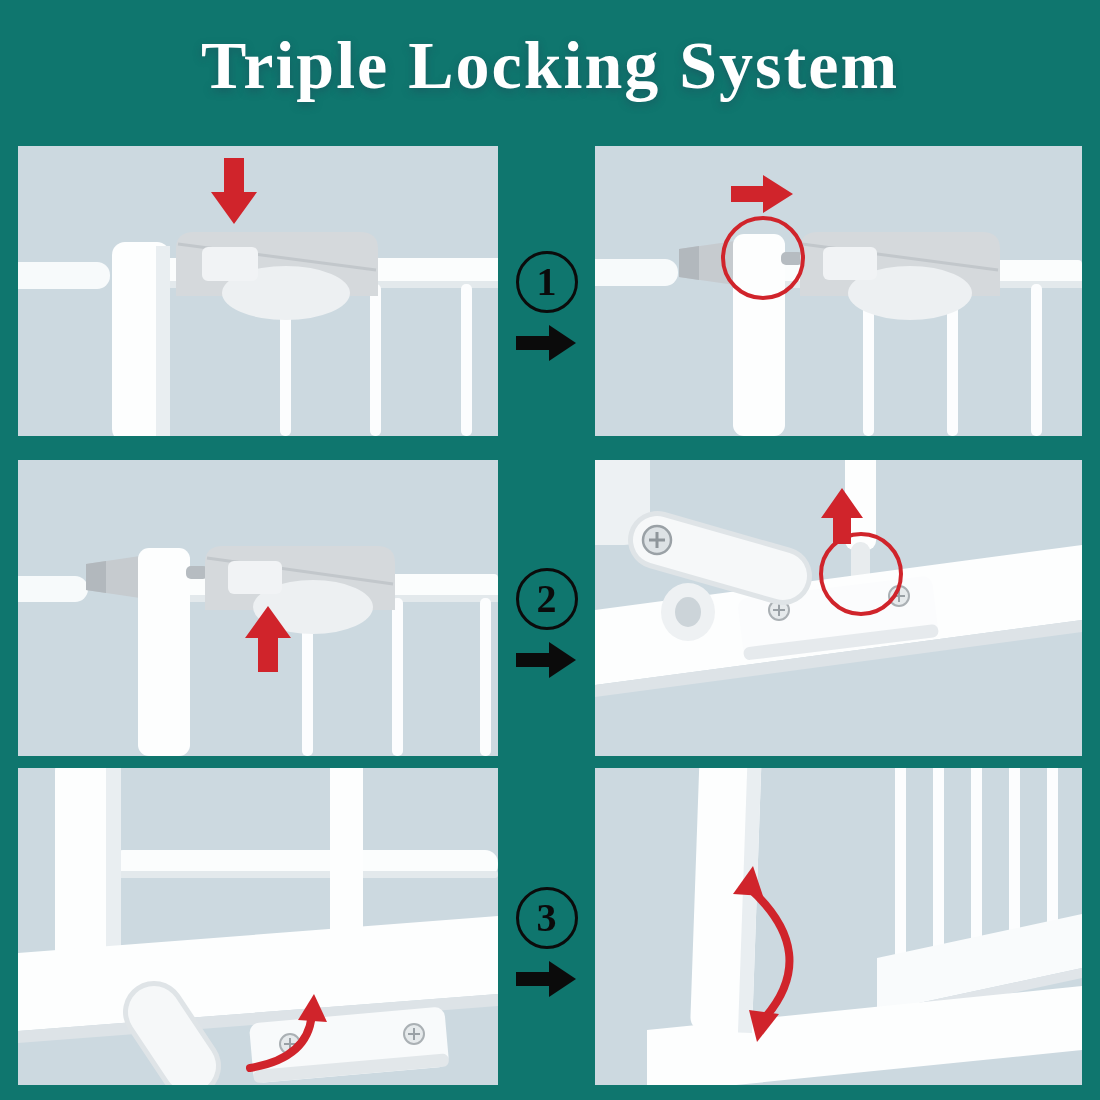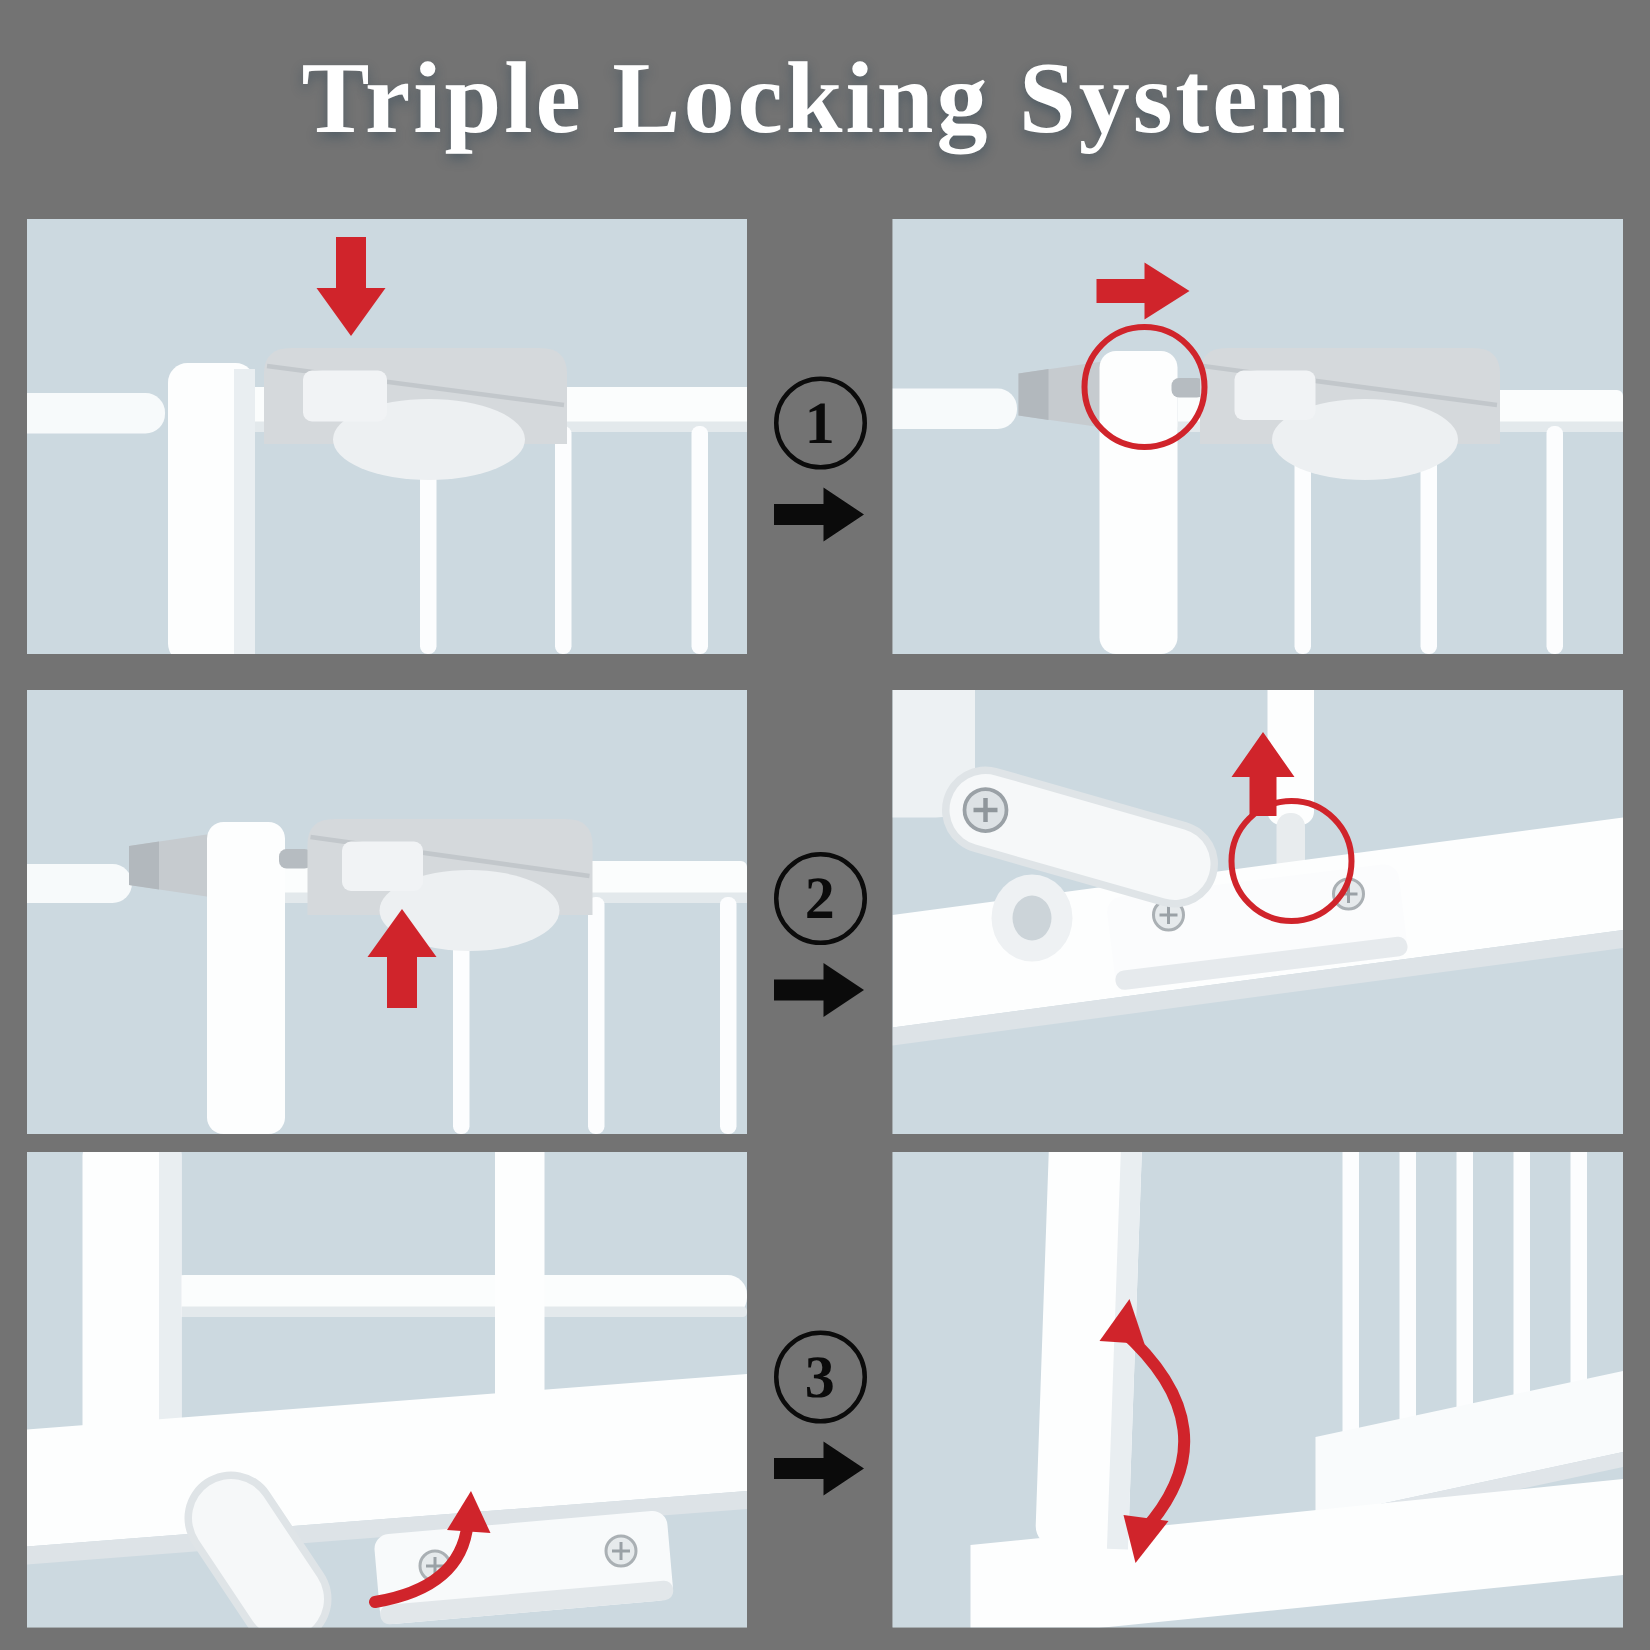--- a/index.html
+++ b/index.html
@@ -1,18 +1,18 @@
 <!DOCTYPE html>
 <html><head>
 <meta charset="utf-8">
 <style>
   html,body{margin:0;padding:0;background:#8db2c0;}
   .canvas{
     position:relative;width:1100px;height:1100px;overflow:hidden;
-    background:#737373;font-family:"Liberation Serif",serif;
+    background:#0f766e;font-family:"Liberation Serif",serif;
   }
   .title{
     position:absolute;left:0;top:26px;width:1100px;text-align:center;
     font-size:68px;font-weight:700;color:#ffffff;letter-spacing:2px;
     text-shadow:0 3px 8px rgba(35,65,85,.45);
   }
   .panel{
     position:absolute;background:#ccd9e0;overflow:hidden;
   }
   .panel svg{display:block;width:100%;height:100%;}

